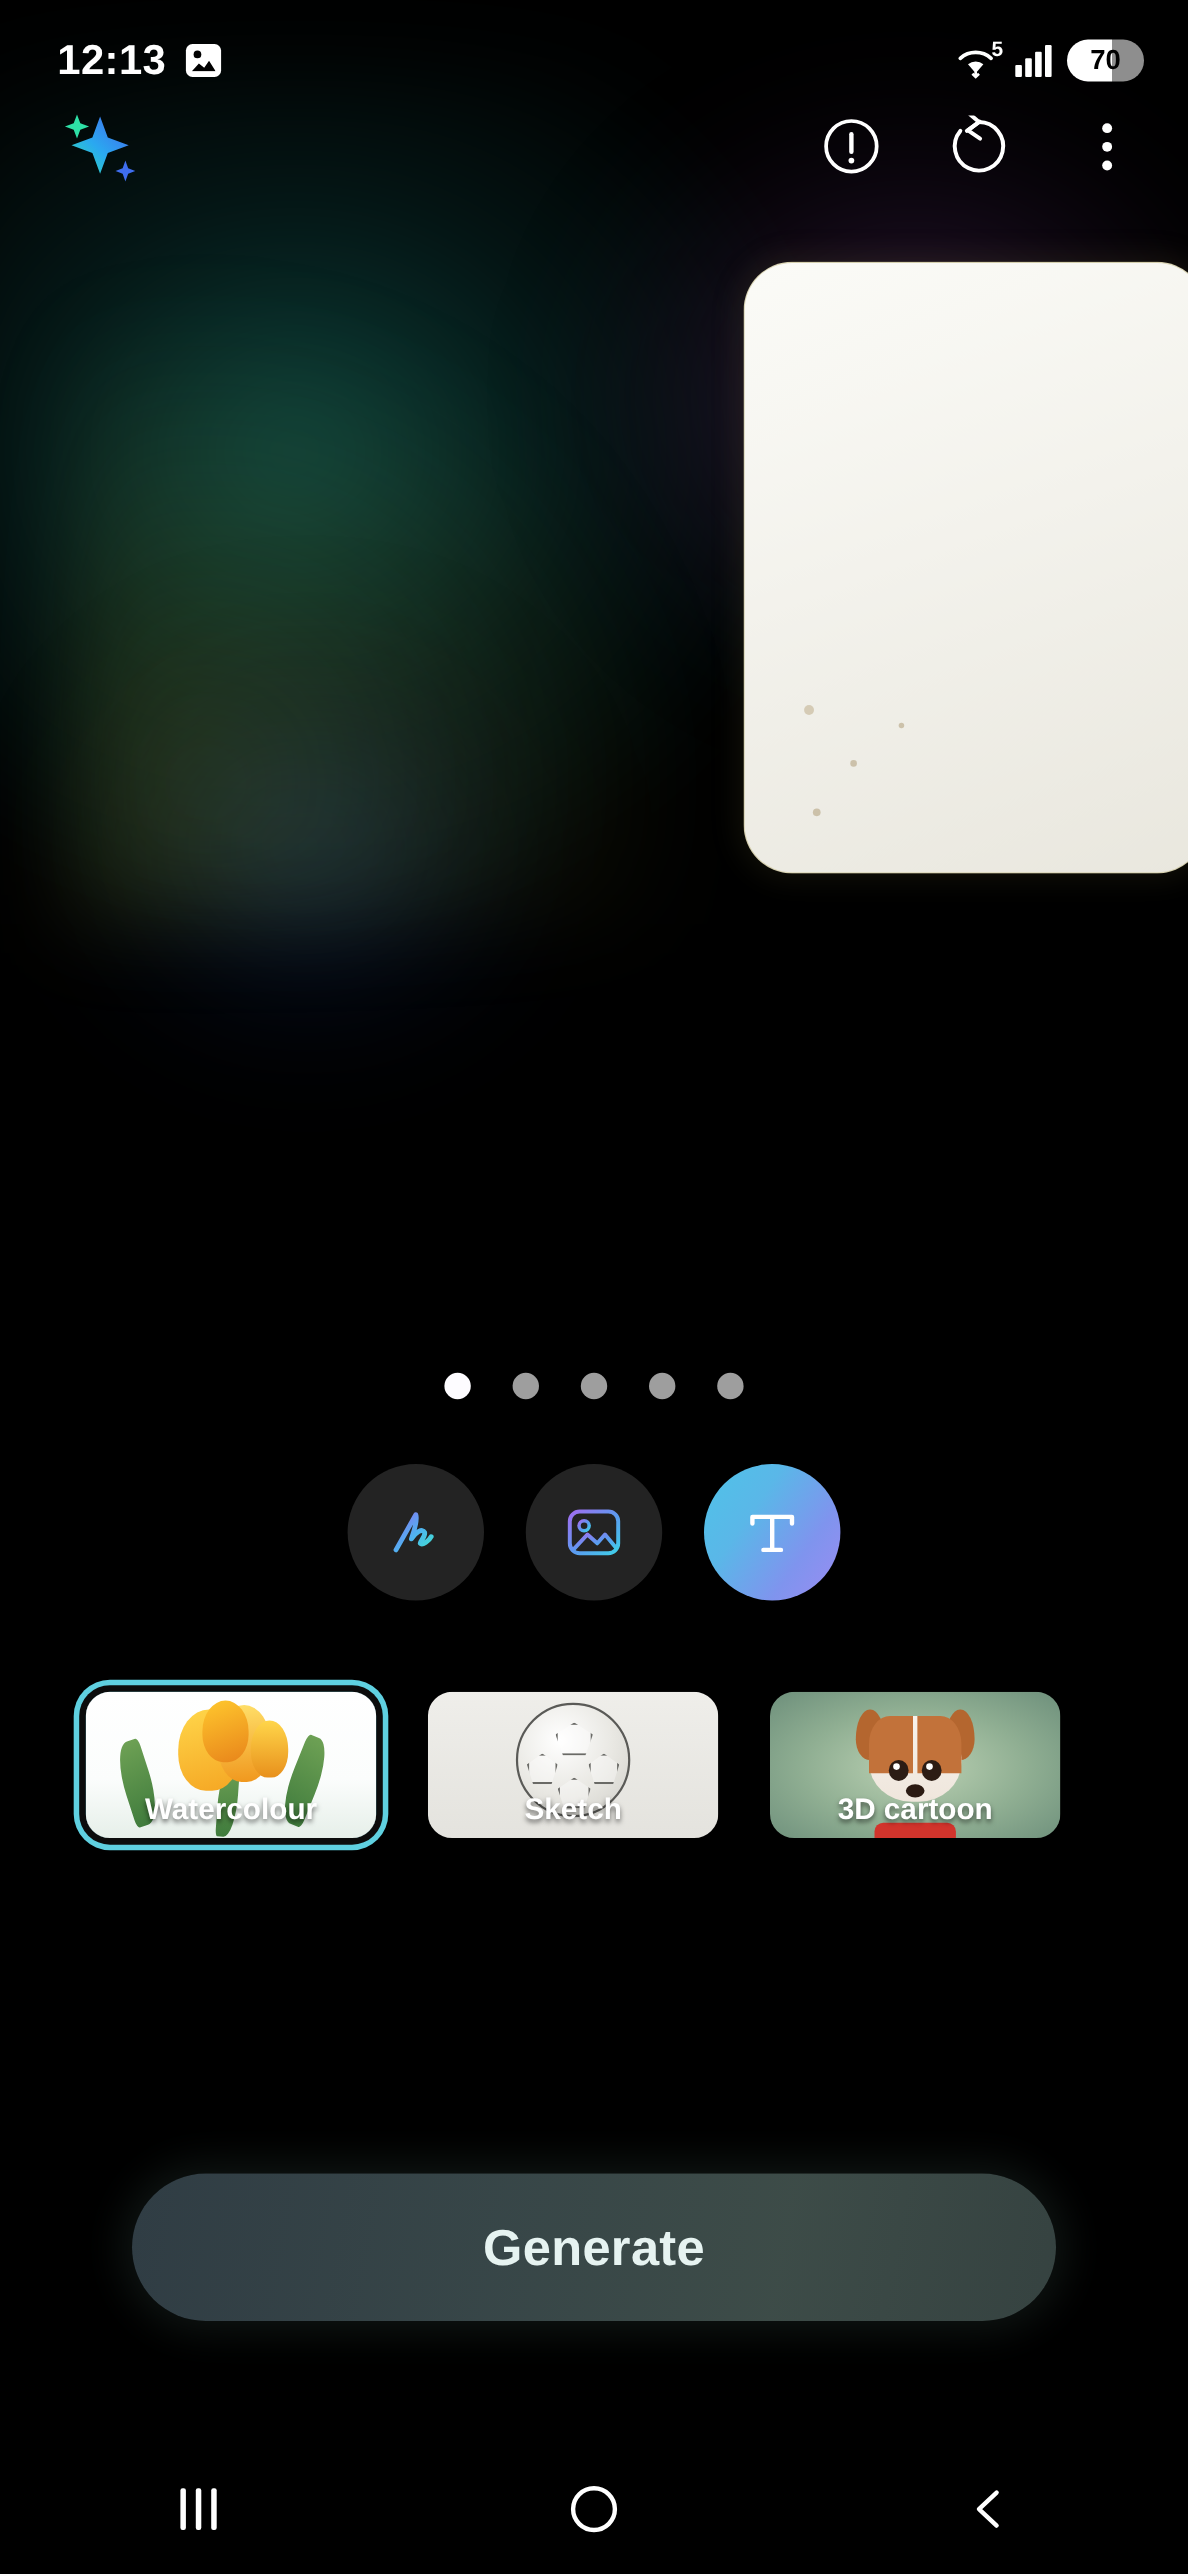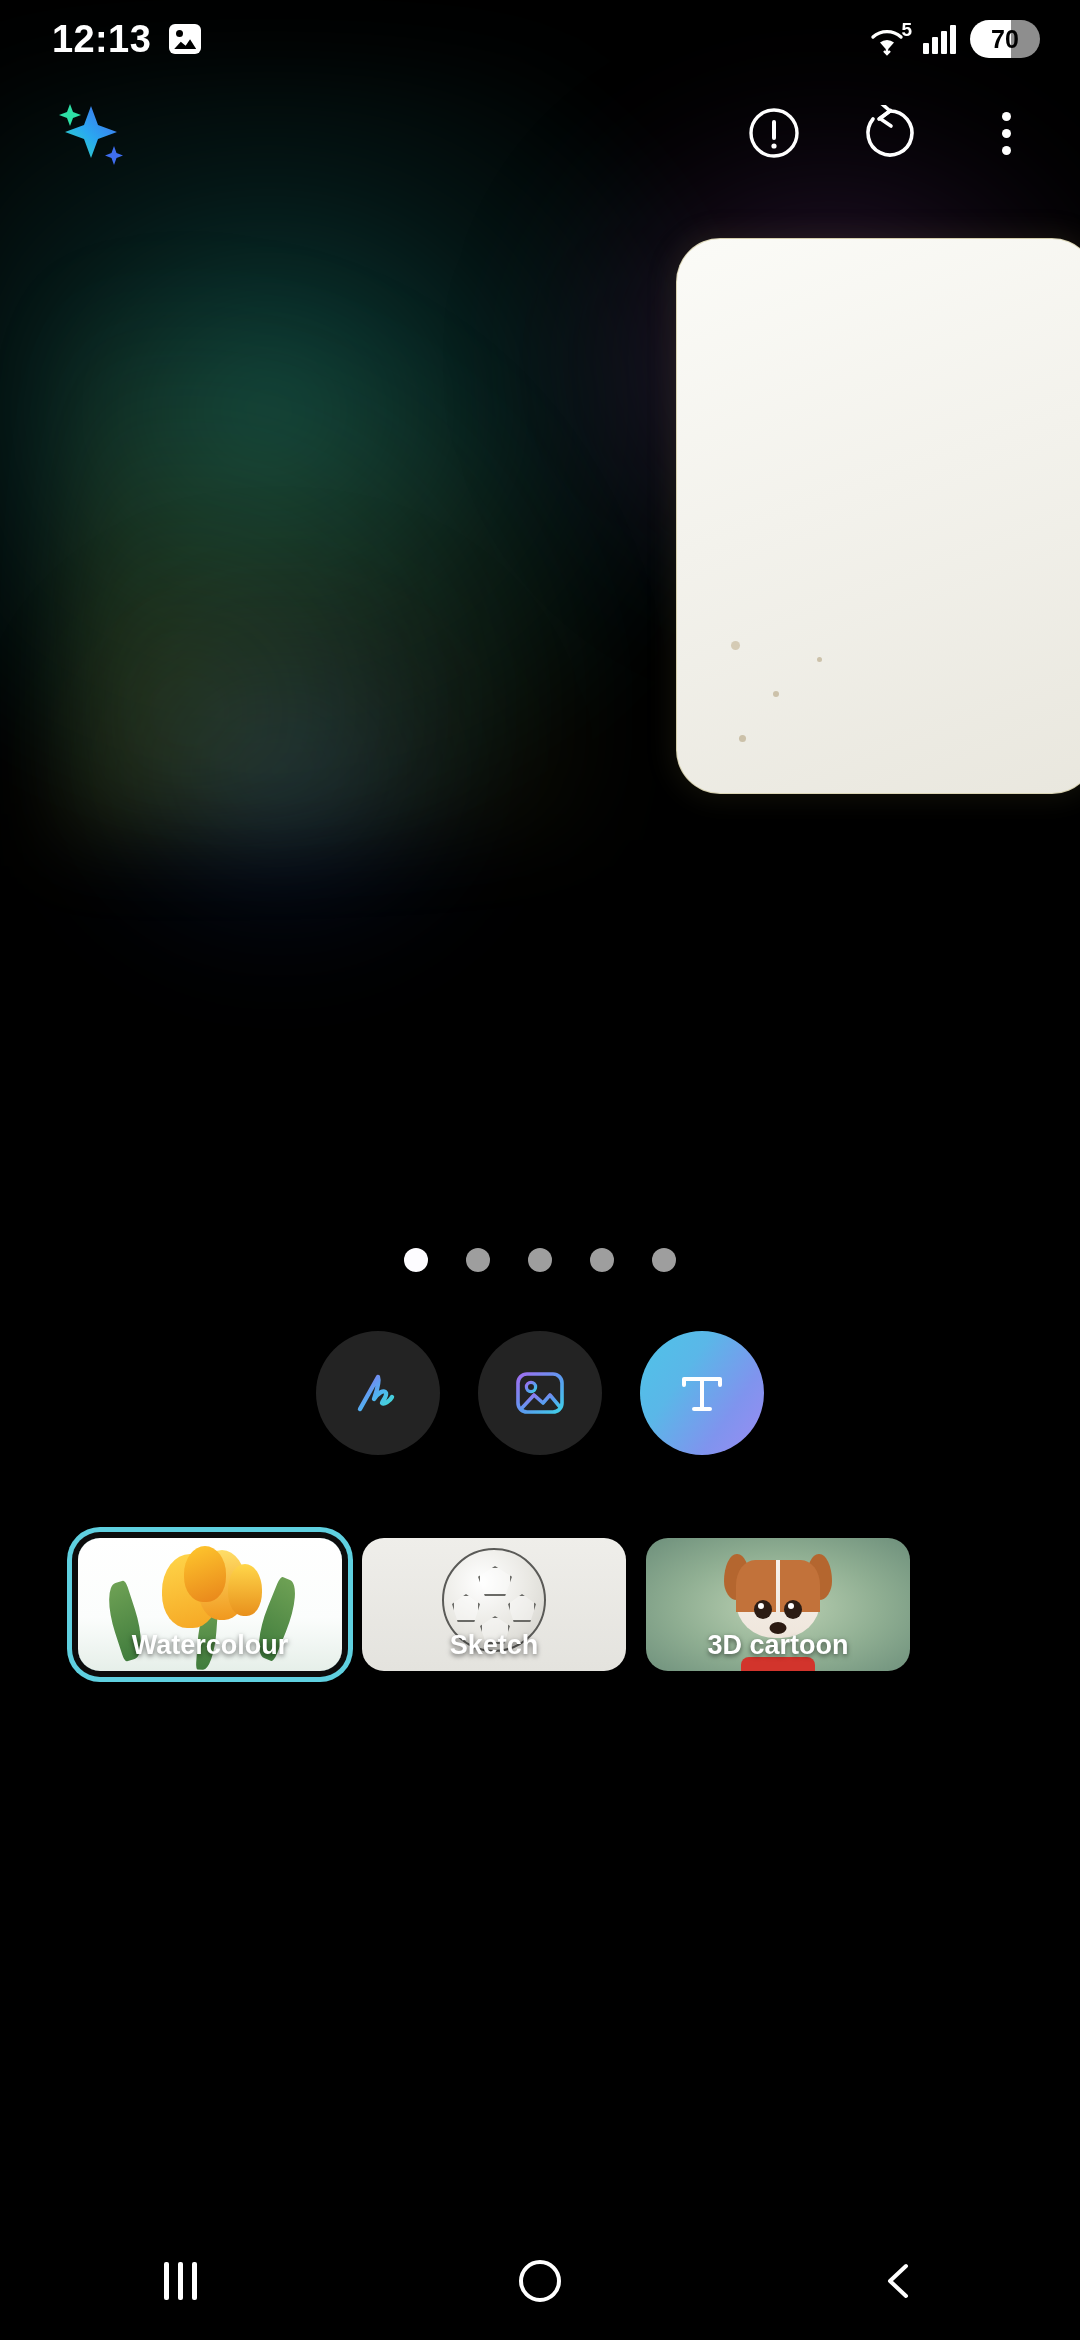--- a/index.html
+++ b/index.html
@@ -34,21 +34,21 @@
     filter:blur(44px);
   }
   .glow-lime {
     left:60px; top:200px; width:640px; height:640px;
     background:radial-gradient(ellipse at 20% 80%, rgba(150,180,60,.22) 0%, rgba(0,0,0,0) 62%);
     filter:blur(40px);
   }
 
   
   #statusbar {
-    position:absolute; left:0; top:0; width:1080px; height:78px;
+    position:absolute; left:0; top:16px; width:1080px; height:78px;
     display:flex; align-items:center; z-index:50;
   }
   #sb-left { display:flex; align-items:center; gap:18px; margin-left:52px; }
   #sb-time { color:#fff; font-size:38px; font-weight:700; letter-spacing:.4px; }
   .sb-img-icon { width:32px; height:30px; border-radius:6px; background:#fff; position:relative; }
   .sb-img-icon::after{
     content:""; position:absolute; left:5px; bottom:5px; width:22px; height:12px;
     background:#000;
     clip-path:polygon(0 100%, 30% 40%, 52% 72%, 72% 18%, 100% 100%);
   }
@@ -131,21 +131,21 @@
     background:#232323;
     display:flex; align-items:center; justify-content:center;
   }
   .mode-btn.active {
     background:linear-gradient(125deg,#4fc3e8 0%, #5ab7e8 35%, #7f94ee 70%, #9b8cf2 100%);
   }
 
   
   #styles {
     position:absolute; left:78px; top:1538px; width:924px; z-index:30;
-    display:grid; grid-template-columns:repeat(3,264px); gap:36px 20px;
+    display:grid; grid-template-columns:repeat(3,264px); gap:36px 47px;
   }
   .style-card {
     position:relative; width:264px; height:133px; border-radius:22px; overflow:hidden;
   }
   .style-card .label {
     position:absolute; left:0; right:0; bottom:10px;
     text-align:center; color:#fff; font-size:27px; font-weight:700;
     text-shadow:0 2px 5px rgba(0,0,0,.55);
     z-index:6;
   }
@@ -406,20 +406,23 @@
           <span class="dog-eye" style="right:18px;"></span>
           <span class="dog-nose"></span>
         </div>
         <div class="dog-collar"></div>
       </div>
       <div class="label">3D cartoon</div>
     </div>
 
   </div>
 
+  <div id="generate">
+    <span id="generate-label">Generate</span>
+  </div>
 
 
   <div id="navbar">
     <span class="nav-item">
       <span class="nav-recents">
           <i></i>
           <i></i>
           <i></i>
         </span>
     </span>

